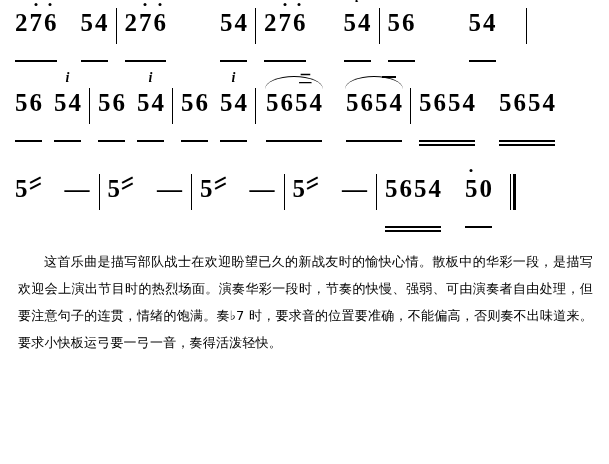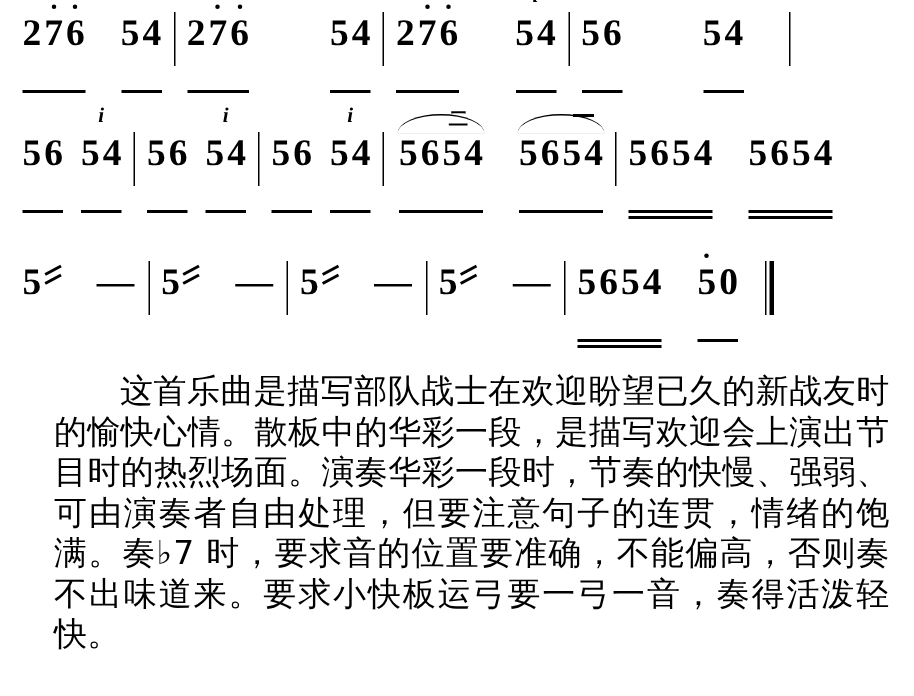--- a/index.html
+++ b/index.html
@@ -185,25 +185,25 @@
     width: 12px;
     height: 1.6px;
     background: #000;
     transform: rotate(-28deg);
     transform-origin: left center;
   }
 
   
   .prose {
     position: absolute;
-    left: 36px;
+    left: 18px;
     right: 16px;
     top: 248px;
     font-family: "DejaVu Sans", sans-serif;
-    font-size: 22px;
+    font-size: 13px;
     line-height: 27px;
     text-align: justify;
     letter-spacing: 0.2px;
   }
   .prose p {
     margin: 0;
     text-indent: 2em;
   }
 </style>
 </head>

